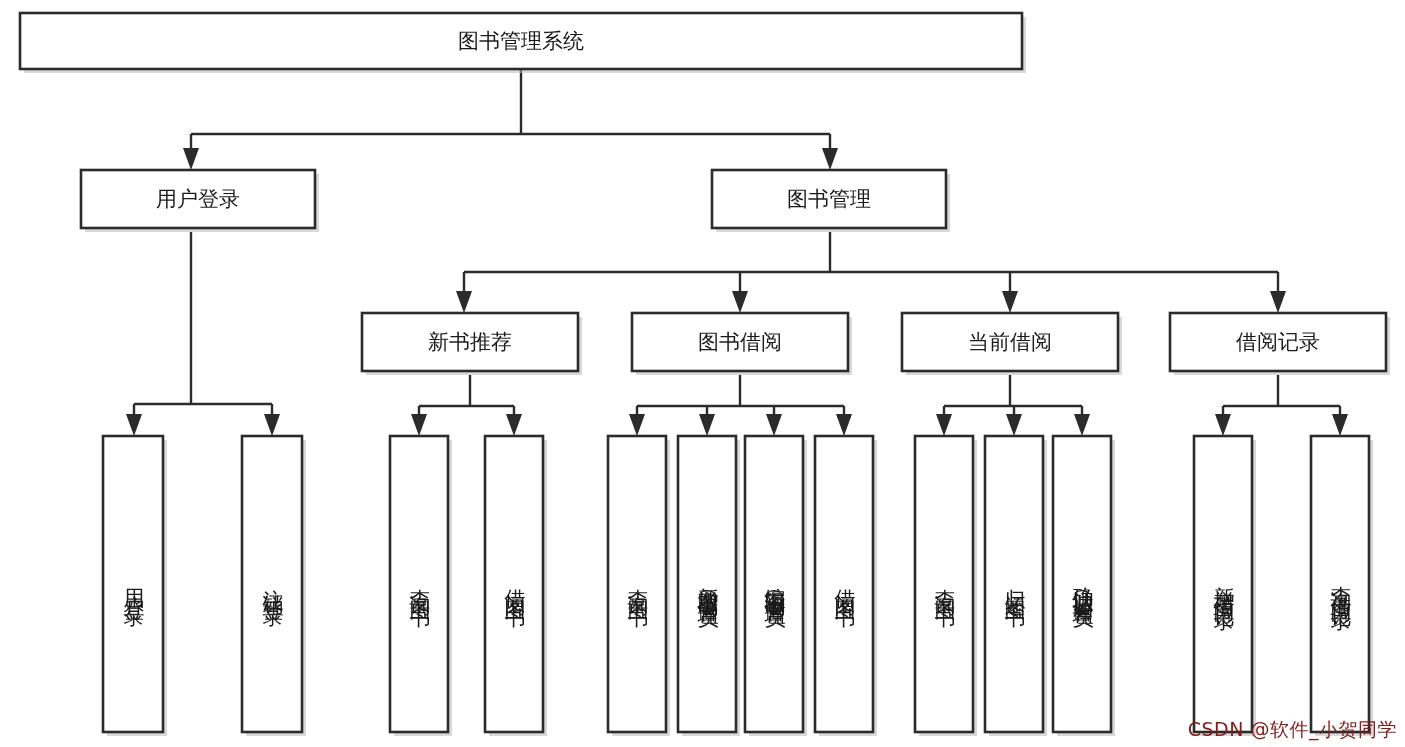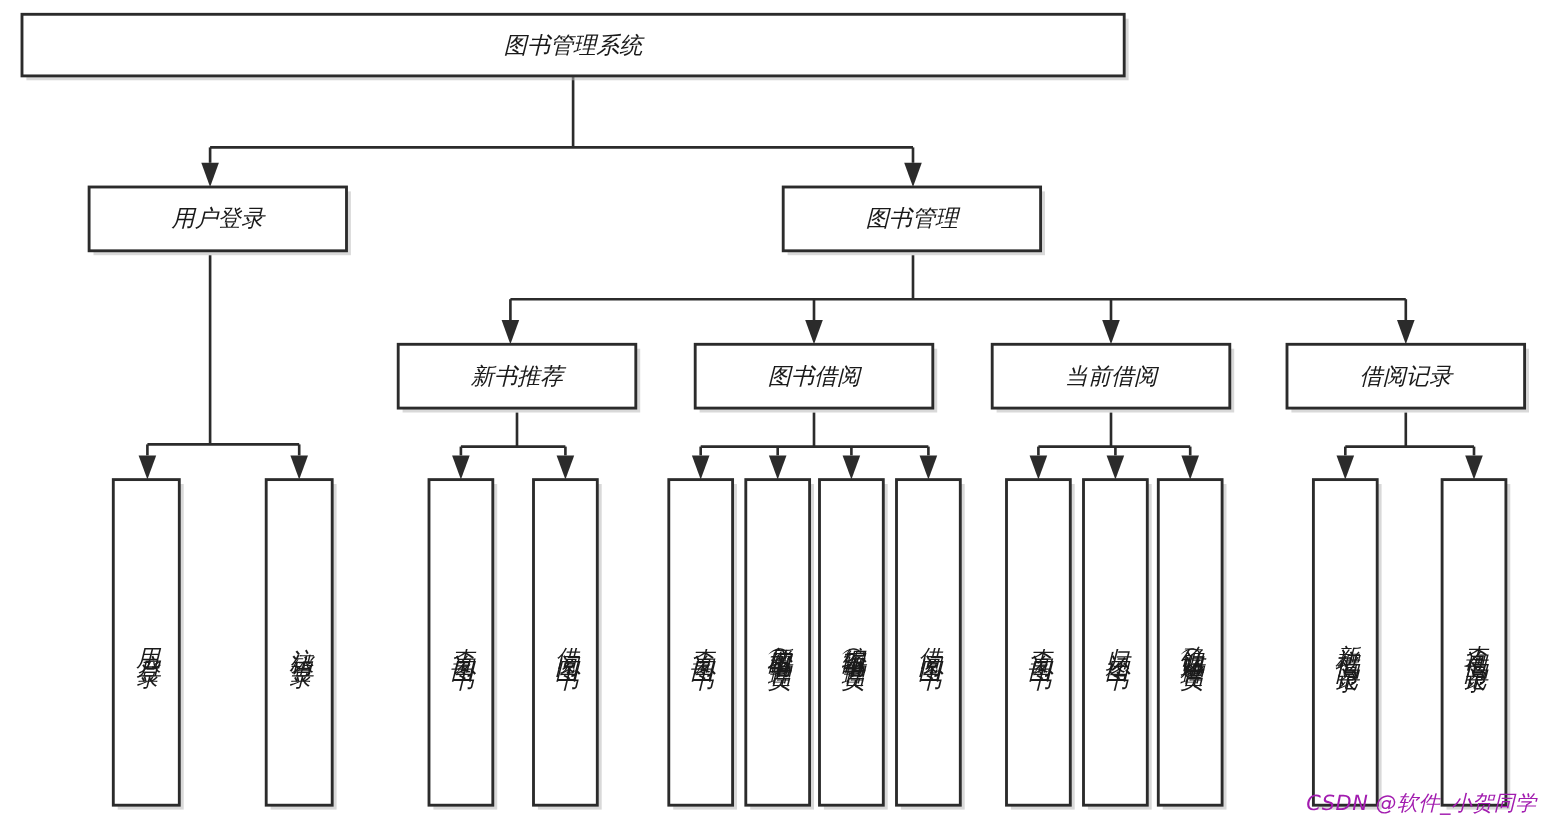--- a/index.html
+++ b/index.html
@@ -11,21 +11,20 @@
     width: 1405px;
     height: 747px;
     font-family: "DejaVu Sans", "Liberation Sans", sans-serif;
     overflow: hidden;
   }
   #diagram-root {
     position: relative;
     width: 1405px;
     height: 747px;
     background: #ffffff;
-    font-style: italic;
   }
   svg.flow {
     position: absolute;
     left: 0;
     top: 0;
     width: 1405px;
     height: 747px;
   }
   .node-rect {
     fill: #ffffff;
@@ -61,21 +60,21 @@
     text-anchor: middle;
     dominant-baseline: middle;
     white-space: pre;
   }
   .watermark {
     position: absolute;
     right: 8px;
     bottom: 4px;
     font-family: "DejaVu Sans", "Liberation Sans", sans-serif;
     font-size: 19px;
-    color: #a21caf;
+    color: #7f1d1d;
     letter-spacing: 0.5px;
     user-select: none;
   }
 </style>
 </head>
 <body>
 
 <div id="diagram-root">
 
   <svg class="flow" viewBox="0 0 1405 747" xmlns="http://www.w3.org/2000/svg">

